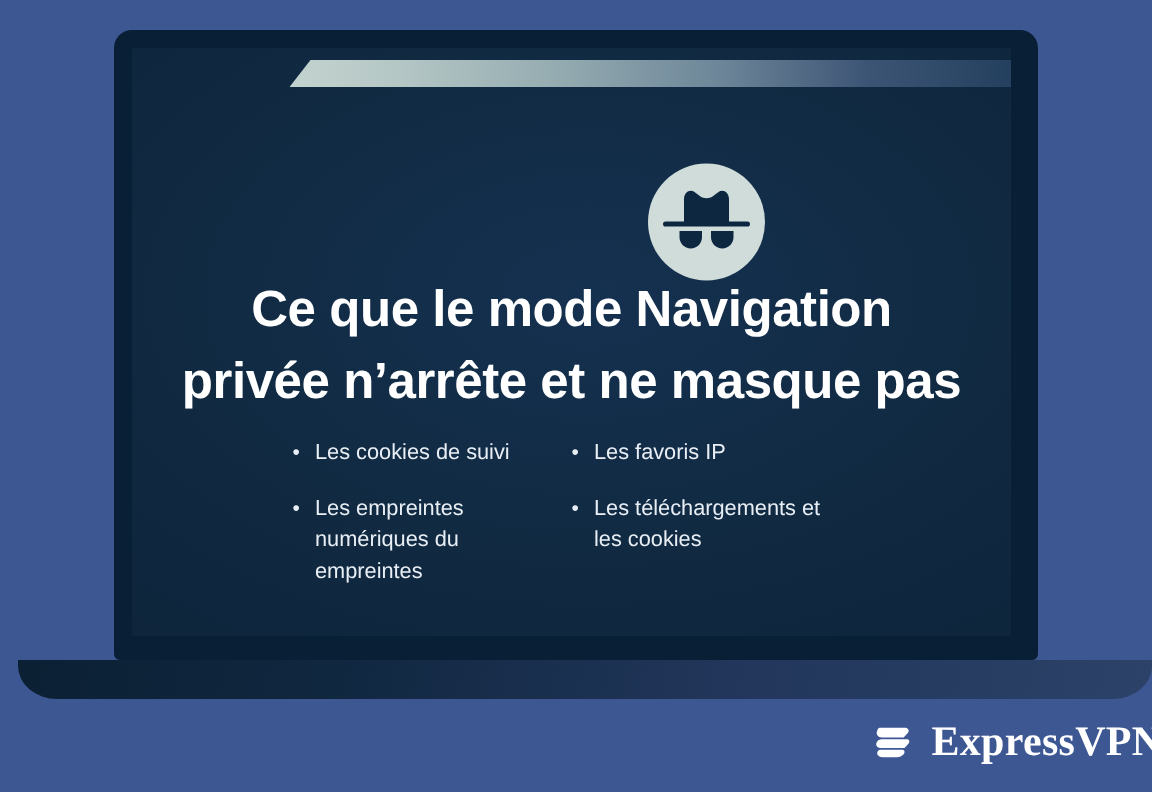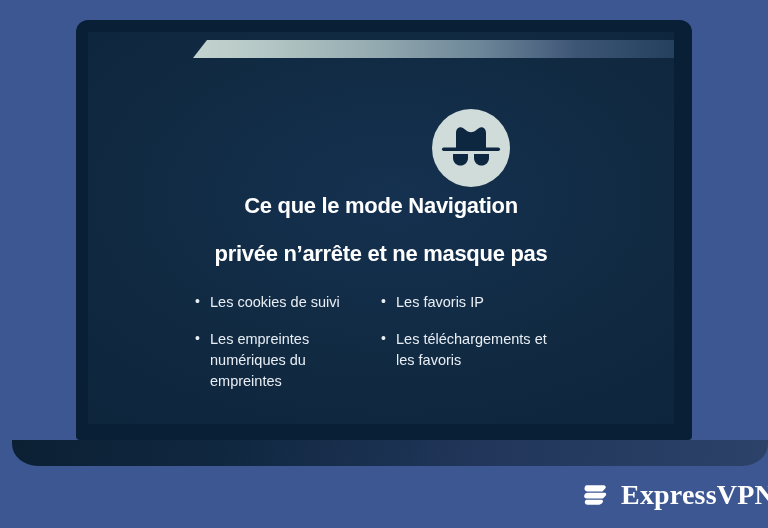--- a/index.html
+++ b/index.html
@@ -81,21 +81,21 @@
   }
 
   
   .slide-title {
     position: absolute;
     left: 88px;
     top: 182px;
     width: 586px;
     text-align: center;
     color: #ffffff;
-    font-size: 22px;
+    font-size: 34px;
     font-weight: bold;
     line-height: 48px;
     letter-spacing: -0.3px;
     white-space: pre-line;
   }
 
   
   .bullet-area {
     position: absolute;
     left: 88px;
@@ -175,21 +175,21 @@
 
   <div class="bullet-area">
 
     <div class="bullet-col">
       <div class="bullet-item">Les cookies de suivi</div>
       <div class="bullet-item">Les empreintes numériques du empreintes</div>
     </div>
 
     <div class="bullet-col">
       <div class="bullet-item">Les favoris IP</div>
-      <div class="bullet-item">Les téléchargements et les favoris</div>
+      <div class="bullet-item">Les téléchargements et les cookies</div>
     </div>
 
   </div>
 
   <div class="laptop-base-notch"></div>
   <div class="laptop-base"></div>
 
   <div class="logo">
     <span class="logo-mark">
       <svg viewBox="0 0 34 34" width="34" height="34" aria-hidden="true">

